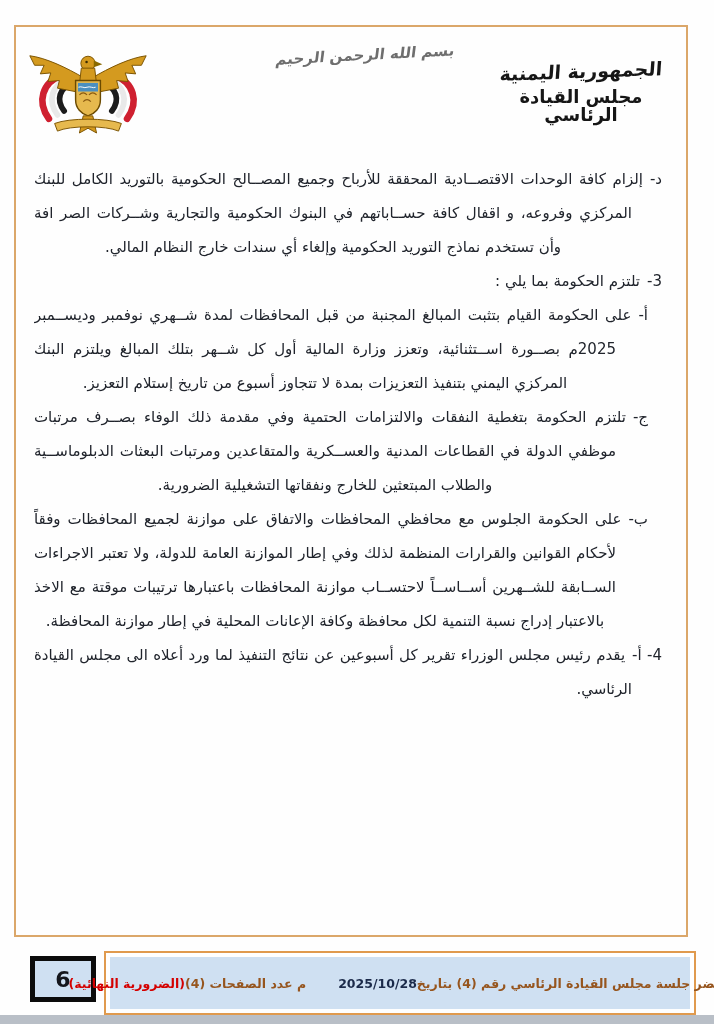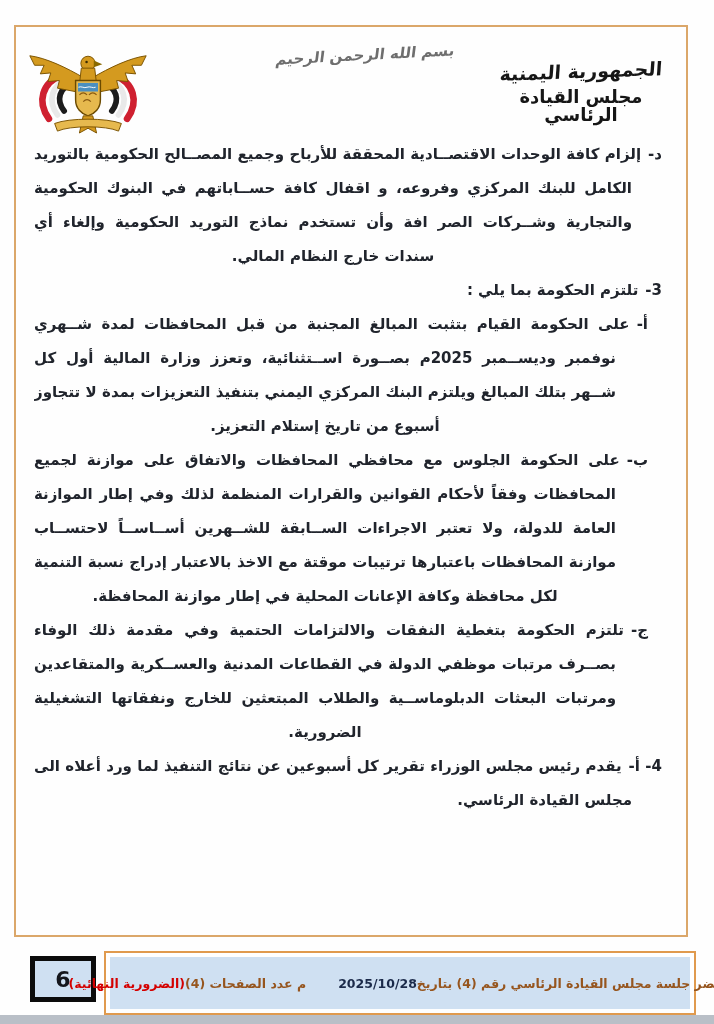--- a/index.html
+++ b/index.html
@@ -24,22 +24,22 @@
   .org{
     position:absolute;right:48px;top:54px;width:170px;text-align:center;color:#161616;
   }
   .org .big{
     font-size:19px;font-weight:bold;transform:skewX(-6deg) rotate(-2deg);
     letter-spacing:-0.5px;line-height:34px;
   }
   .org .small{font-size:18px;font-weight:bold;line-height:18px;}
   
   .content{
-    position:absolute;top:137px;right:52px;left:34px;height:795px;overflow:hidden;
-    direction:rtl;color:#20242c;font-size:15px;font-weight:bold;line-height:34px;
+    position:absolute;top:162px;right:52px;left:34px;height:795px;overflow:hidden;
+    direction:rtl;color:#20242c;font-size:15px;font-weight:normal;line-height:34px;
   }
   .p{
     text-align:justify;text-align-last:center;
     padding-right:30px;text-indent:-30px;margin:0;
   }
   .p.sub{padding-right:46px;text-indent:-32px;}
   .p.last-right{text-align-last:right;}
   .marker{margin-left:7px;}
   
   .pagebox{
@@ -107,24 +107,24 @@
     <p class="p">
       <span class="marker">د-</span><span>إلزام كافة الوحدات الاقتصــادية المحققة للأرباح وجميع المصــالح الحكومية بالتوريد الكامل للبنك المركزي وفروعه، و اقفال كافة حســاباتهم في البنوك الحكومية والتجارية وشــركات الصر افة وأن تستخدم نماذج التوريد الحكومية وإلغاء أي سندات خارج النظام المالي.</span>
     </p>
     <p class="p last-right">
       <span class="marker">3-</span><span>تلتزم الحكومة بما يلي :</span>
     </p>
     <p class="p sub">
       <span class="marker">أ-</span><span>على الحكومة القيام بتثبت المبالغ المجنبة من قبل المحافظات لمدة شــهري نوفمبر وديســمبر 2025م بصــورة اســتثنائية، وتعزز وزارة المالية أول كل شــهر بتلك المبالغ ويلتزم البنك المركزي اليمني بتنفيذ التعزيزات بمدة لا تتجاوز أسبوع من تاريخ إستلام التعزيز.</span>
     </p>
     <p class="p sub">
-      <span class="marker">ب-</span><span>على الحكومة الجلوس مع محافظي المحافظات والاتفاق على موازنة لجميع المحافظات وفقاً لأحكام القوانين والقرارات المنظمة لذلك وفي إطار الموازنة العامة للدولة، ولا تعتبر الاجراءات الســابقة للشــهرين أســاســاً لاحتســاب موازنة المحافظات باعتبارها ترتيبات موقتة مع الاخذ بالاعتبار إدراج نسبة التنمية لكل محافظة وكافة الإعانات المحلية في إطار موازنة المحافظة.</span>
+      <span class="marker">ج-</span><span>تلتزم الحكومة بتغطية النفقات والالتزامات الحتمية وفي مقدمة ذلك الوفاء بصــرف مرتبات موظفي الدولة في القطاعات المدنية والعســكرية والمتقاعدين ومرتبات البعثات الدبلوماســية والطلاب المبتعثين للخارج ونفقاتها التشغيلية الضرورية.</span>
     </p>
     <p class="p sub">
-      <span class="marker">ج-</span><span>تلتزم الحكومة بتغطية النفقات والالتزامات الحتمية وفي مقدمة ذلك الوفاء بصــرف مرتبات موظفي الدولة في القطاعات المدنية والعســكرية والمتقاعدين ومرتبات البعثات الدبلوماســية والطلاب المبتعثين للخارج ونفقاتها التشغيلية الضرورية.</span>
+      <span class="marker">ب-</span><span>على الحكومة الجلوس مع محافظي المحافظات والاتفاق على موازنة لجميع المحافظات وفقاً لأحكام القوانين والقرارات المنظمة لذلك وفي إطار الموازنة العامة للدولة، ولا تعتبر الاجراءات الســابقة للشــهرين أســاســاً لاحتســاب موازنة المحافظات باعتبارها ترتيبات موقتة مع الاخذ بالاعتبار إدراج نسبة التنمية لكل محافظة وكافة الإعانات المحلية في إطار موازنة المحافظة.</span>
     </p>
     <p class="p last-right">
       <span class="marker">4- أ-</span><span>يقدم رئيس مجلس الوزراء تقرير كل أسبوعين عن نتائج التنفيذ لما ورد أعلاه الى مجلس القيادة الرئاسي.</span>
     </p>
 
   </div>
 
   <div class="pagebox">
     <span>6</span>
   </div>

